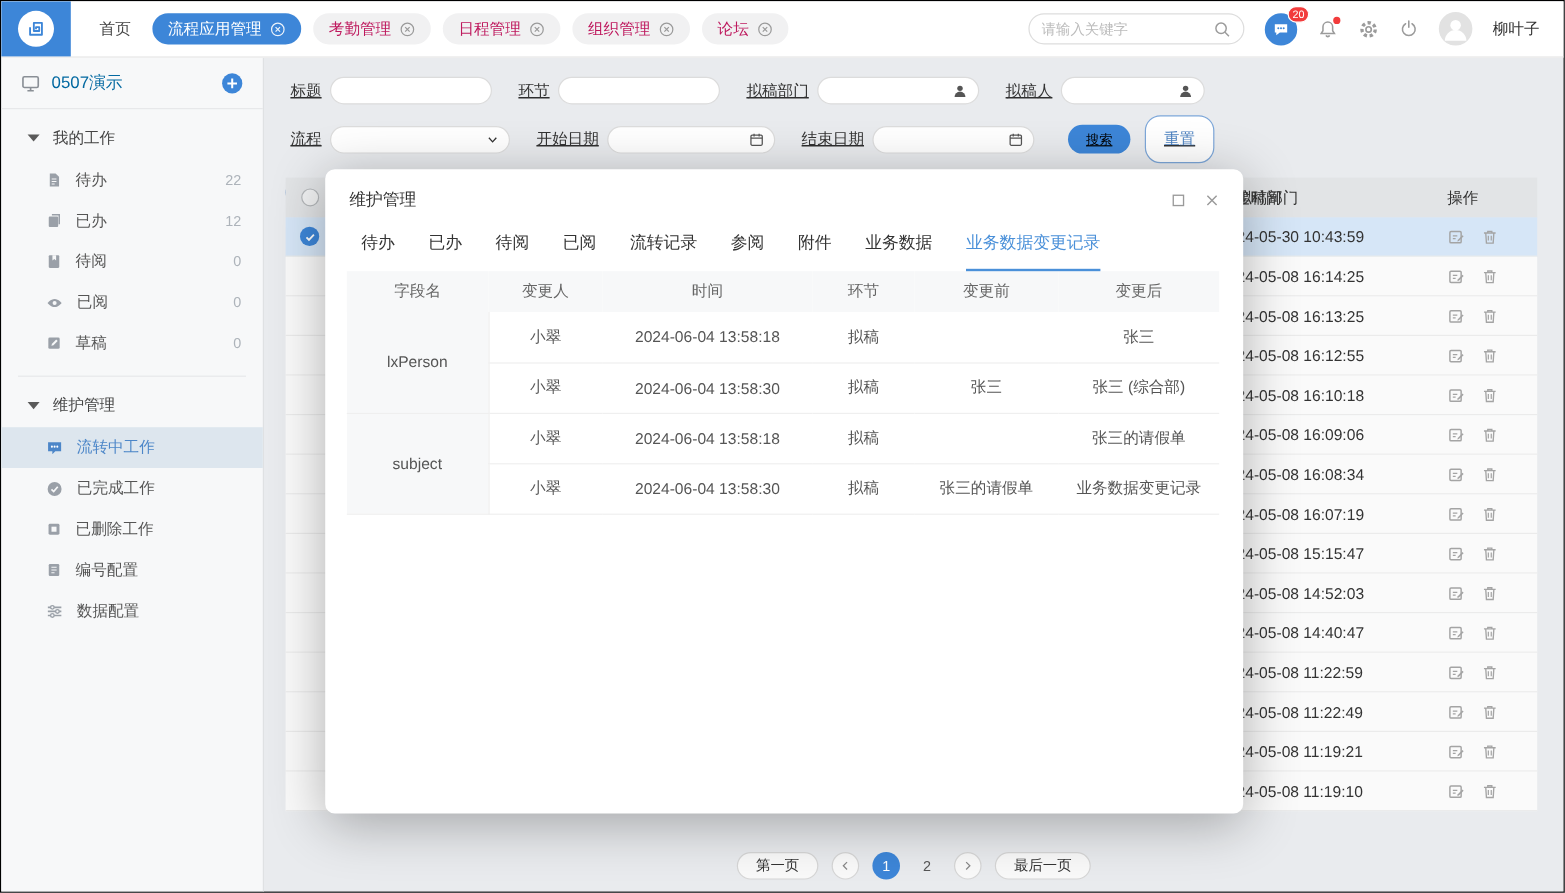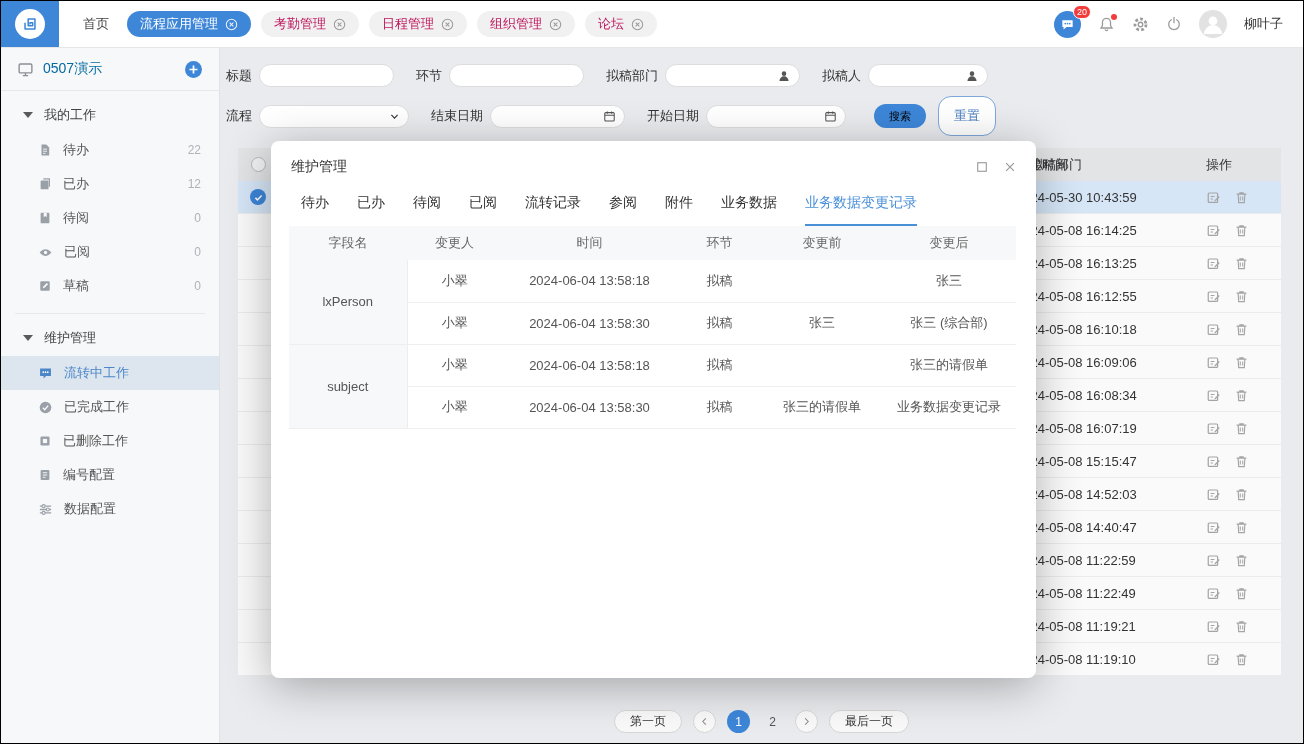--- a/index.html
+++ b/index.html
@@ -52,21 +52,21 @@
   .side-item { height:34px; display:flex; align-items:center; gap:11px; padding:0 18px 0 37px;
                font-size:13px; color:#555; cursor:pointer; }
   .side-item .s-icon { color:#9aa0a8; display:flex; }
   .side-item .count { margin-left:auto; font-size:12px; color:#adb3ba; }
   .side-item.active { background:var(--side-active,#dde6ee); color:#4c86c8; }
   .side-item.active .s-icon { color:#4c86c8; }
   .side-divider { border-top:1px solid #e7e8ea; margin:10px 14px 0; }
 
   
   .main { position:absolute; left:219px; top:47px; right:0; bottom:0; }
-  .filters { padding:16px 0 0 6px; }
+  .filters { padding:16px 0 0 22px;text-decoration:underline; }
   .filter-row { display:flex; align-items:center; margin-bottom:9px; }
   .f-field { display:flex; align-items:center; margin-right:22px; }
   .f-label { font-size:13px; color:#333; margin-right:7px; white-space:nowrap; }
   .f-input { height:23px; background:#fff; border:1px solid #dcdcdc; border-radius:12px;
              display:flex; align-items:center; justify-content:flex-end; padding:0 8px; color:#666; }
   .f-input .f-icon { color:#555; display:flex; }
   .btn-search { height:24px; padding:0 15px; border-radius:13px; background:var(--accent,#3d86d8);
                 color:#000000; font-size:11px; display:flex; align-items:center; cursor:pointer; margin-left:6px; }
   .btn-reset { height:40px; padding:0 15px; border-radius:13px; background:#fff; border:1px solid #7da7d9;
                color:#4a80c0; font-size:13px; display:flex; align-items:center; cursor:pointer; margin-left:12px; }
@@ -180,20 +180,29 @@
           <span>论坛</span>
           <span class="tab-close" style="color: rgb(154, 154, 154);">
             <svg width="13" height="13" viewBox="0 0 14 14">
               <circle cx="7" cy="7" r="5.6" fill="none" stroke="currentColor" stroke-width="1.1"></circle>
               <path d="M5 5l4 4M9 5l-4 4" stroke="currentColor" stroke-width="1.1"></path>
             </svg>
           </span>
         </div>
       </div>
     <div class="topbar-right">
+      <div class="search-box">
+        <input placeholder="请输入关键字" style="">
+        <span class="icon-btn">
+          <svg width="15" height="15" viewBox="0 0 16 16">
+              <circle cx="7" cy="7" r="4.6" fill="none" stroke="currentColor" stroke-width="1.3"></circle>
+              <path d="M10.5 10.5L14 14" stroke="currentColor" stroke-width="1.3"></path>
+            </svg>
+        </span>
+      </div>
       <span class="icon-btn">
         <span class="msg-bubble">
           <svg width="15" height="15" viewBox="0 0 16 16">
               <path d="M2.5 3.5h11v7.2H7l-3.2 2.6v-2.6H2.5z" fill="#fff"></path>
               <circle cx="5.6" cy="7" r=".9" fill="#3d86d8"></circle>
               <circle cx="8" cy="7" r=".9" fill="#3d86d8"></circle>
               <circle cx="10.4" cy="7" r=".9" fill="#3d86d8"></circle>
             </svg>
         </span>
         <span class="badge">20</span>
@@ -393,33 +402,33 @@
             <span class="f-label">流程</span>
             <div class="f-input" style="width: 150px;">
               <span class="f-icon">
                 <svg width="11" height="11" viewBox="0 0 16 16">
                   <path d="M3.5 5.5L8 10.5l4.5-5" fill="none" stroke="#333" stroke-width="1.6"></path>
                 </svg>
               </span>
             </div>
           </div>
           <div class="f-field">
-            <span class="f-label">结束日期</span>
-            <div class="f-input" style="width: 135px;">
+            <span class="f-label">开始日期</span>
+            <div class="f-input" style="width: 140px;">
               <span class="f-icon">
                 <svg width="13" height="13" viewBox="0 0 16 16">
                   <rect x="2.2" y="3.2" width="11.6" height="10.4" rx="1.2" fill="none" stroke="#555" stroke-width="1.3"></rect>
                   <path d="M2.2 6.4h11.6M5.4 1.8v2.8M10.6 1.8v2.8" stroke="#555" stroke-width="1.3"></path>
                 </svg>
               </span>
             </div>
           </div>
           <div class="f-field">
-            <span class="f-label">开始日期</span>
-            <div class="f-input" style="width: 140px;">
+            <span class="f-label">结束日期</span>
+            <div class="f-input" style="width: 135px;">
               <span class="f-icon">
                 <svg width="13" height="13" viewBox="0 0 16 16">
                   <rect x="2.2" y="3.2" width="11.6" height="10.4" rx="1.2" fill="none" stroke="#555" stroke-width="1.3"></rect>
                   <path d="M2.2 6.4h11.6M5.4 1.8v2.8M10.6 1.8v2.8" stroke="#555" stroke-width="1.3"></path>
                 </svg>
               </span>
             </div>
           </div>
           <div class="btn-search">搜索</div>
           <div class="btn-reset">重置</div>

